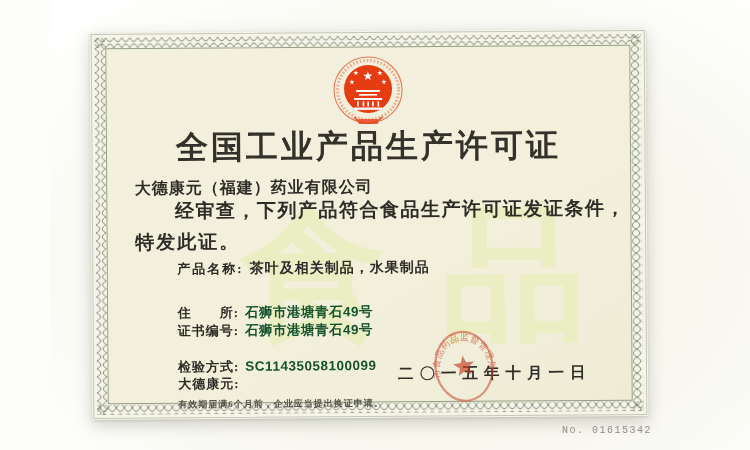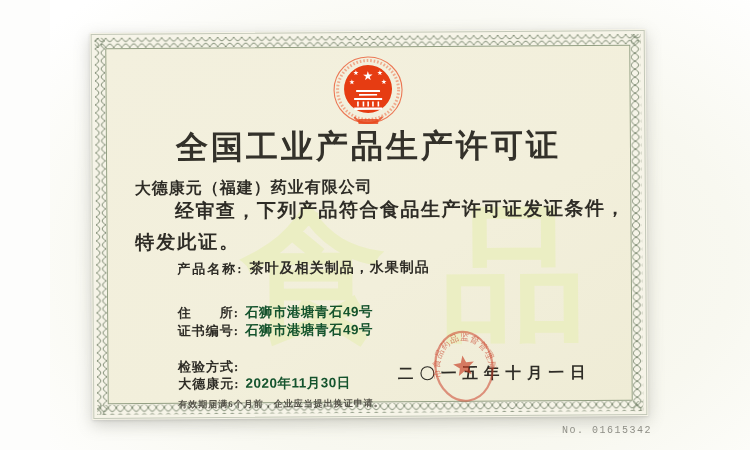--- a/index.html
+++ b/index.html
@@ -151,24 +151,24 @@
     <div class="field-row row-0">
       <span class="lbl">住　　所:</span>
       <span class="val">石狮市港塘青石49号</span>
     </div>
     <div class="field-row row-1">
       <span class="lbl">证书编号:</span>
       <span class="val">石狮市港塘青石49号</span>
     </div>
     <div class="field-row row-3">
       <span class="lbl">检验方式:</span>
+      <span class="val">SC11435058100099</span>
     </div>
     <div class="field-row row-4">
       <span class="lbl">大德康元:</span>
-      <span class="val">2020年11月30日</span>
     </div>
 
     <div class="issue-date">二〇一五年十月一日</div>
 
     <svg class="seal" viewBox="0 0 64 76">
       <ellipse cx="32" cy="38" rx="28.5" ry="34.5" fill="none" stroke="rgba(203,62,38,.62)" stroke-width="2.2"></ellipse>
       <path id="sealArc" d="M 8 50 A 25 30 0 1 1 56 50" fill="none"></path>
       <text font-size="9" fill="rgba(198,58,35,.72)" letter-spacing="0.5" font-family="Liberation Serif, serif">
         <textPath href="#sealArc" startOffset="4">市食品药品监督管理局</textPath>
       </text>

